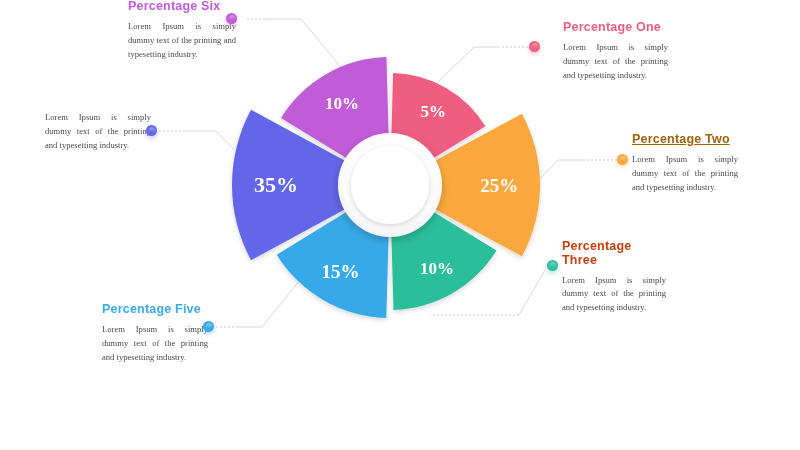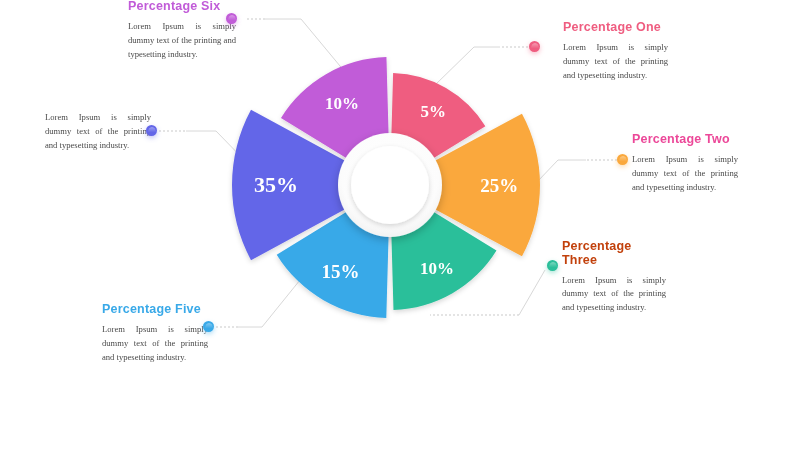--- a/index.html
+++ b/index.html
@@ -116,21 +116,21 @@
   </div>
   <span class="dot" style="left: 226px; top: 13px; background: rgb(193, 91, 216); box-shadow: rgba(193, 91, 216, 0.4) 0px 2px 5px;"></span>
 
   <div class="callout" style="left:543px;top:21px;width:105px;margin-left:20px;">
     <div class="c-title" style="color: rgb(239, 93, 128);">Percentage One</div>
     <div class="c-body">Lorem Ipsum is simply dummy text of the printing and typesetting industry.</div>
   </div>
   <span class="dot" style="left: 529px; top: 41px; background: rgb(239, 93, 128); box-shadow: rgba(239, 93, 128, 0.4) 0px 2px 5px;"></span>
 
   <div class="callout" style="left:632px;top:133px;width:106px;">
-    <div class="c-title" style="color: #ec4899;">Percentage Two</div>
+    <div class="c-title" style="color: #a16207; text-decoration: underline;">Percentage Two</div>
     <div class="c-body">Lorem Ipsum is simply dummy text of the printing and typesetting industry.</div>
   </div>
   <span class="dot" style="left: 617px; top: 154px; background: rgb(250, 168, 60); box-shadow: rgba(250, 168, 60, 0.4) 0px 2px 5px;"></span>
 
   <div class="callout" style="left:562px;top:240px;width:104px;">
     <div class="c-title" style="color: #c2410c;">Percentage Three</div>
     <div class="c-body">Lorem Ipsum is simply dummy text of the printing and typesetting industry.</div>
   </div>
   <span class="dot" style="left: 547px; top: 260px; background: rgb(43, 191, 154); box-shadow: rgba(43, 191, 154, 0.4) 0px 2px 5px;"></span>
 

